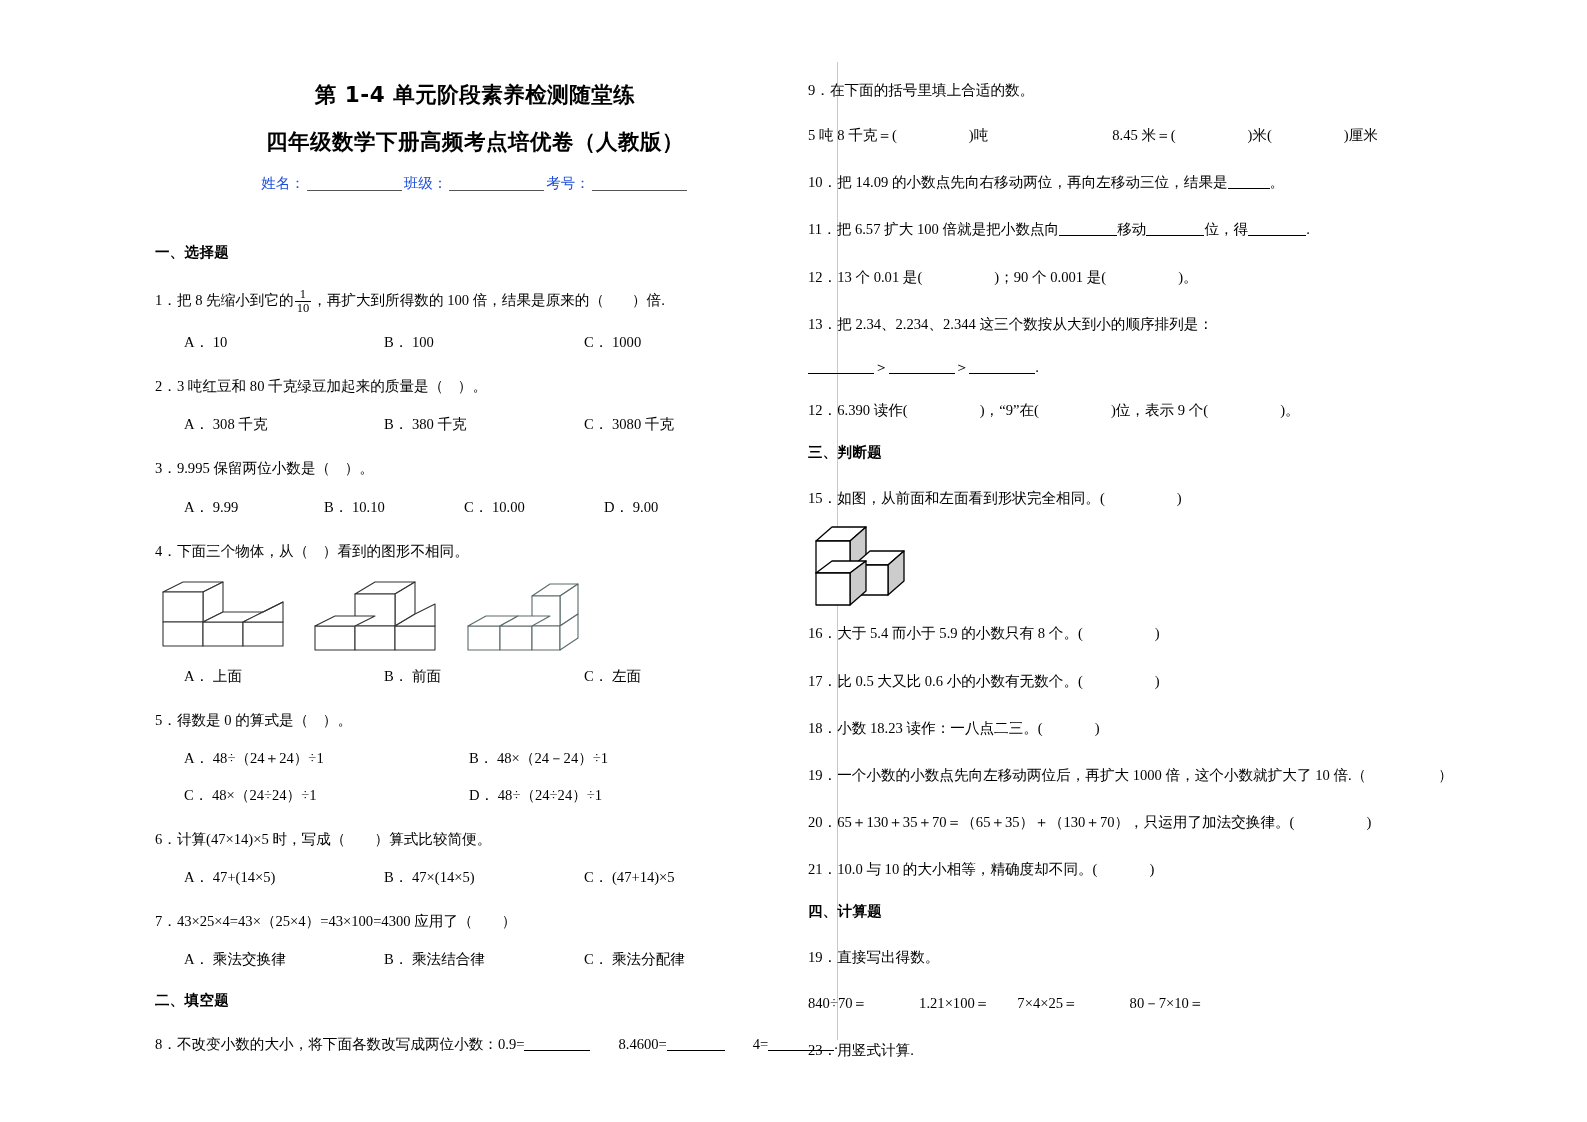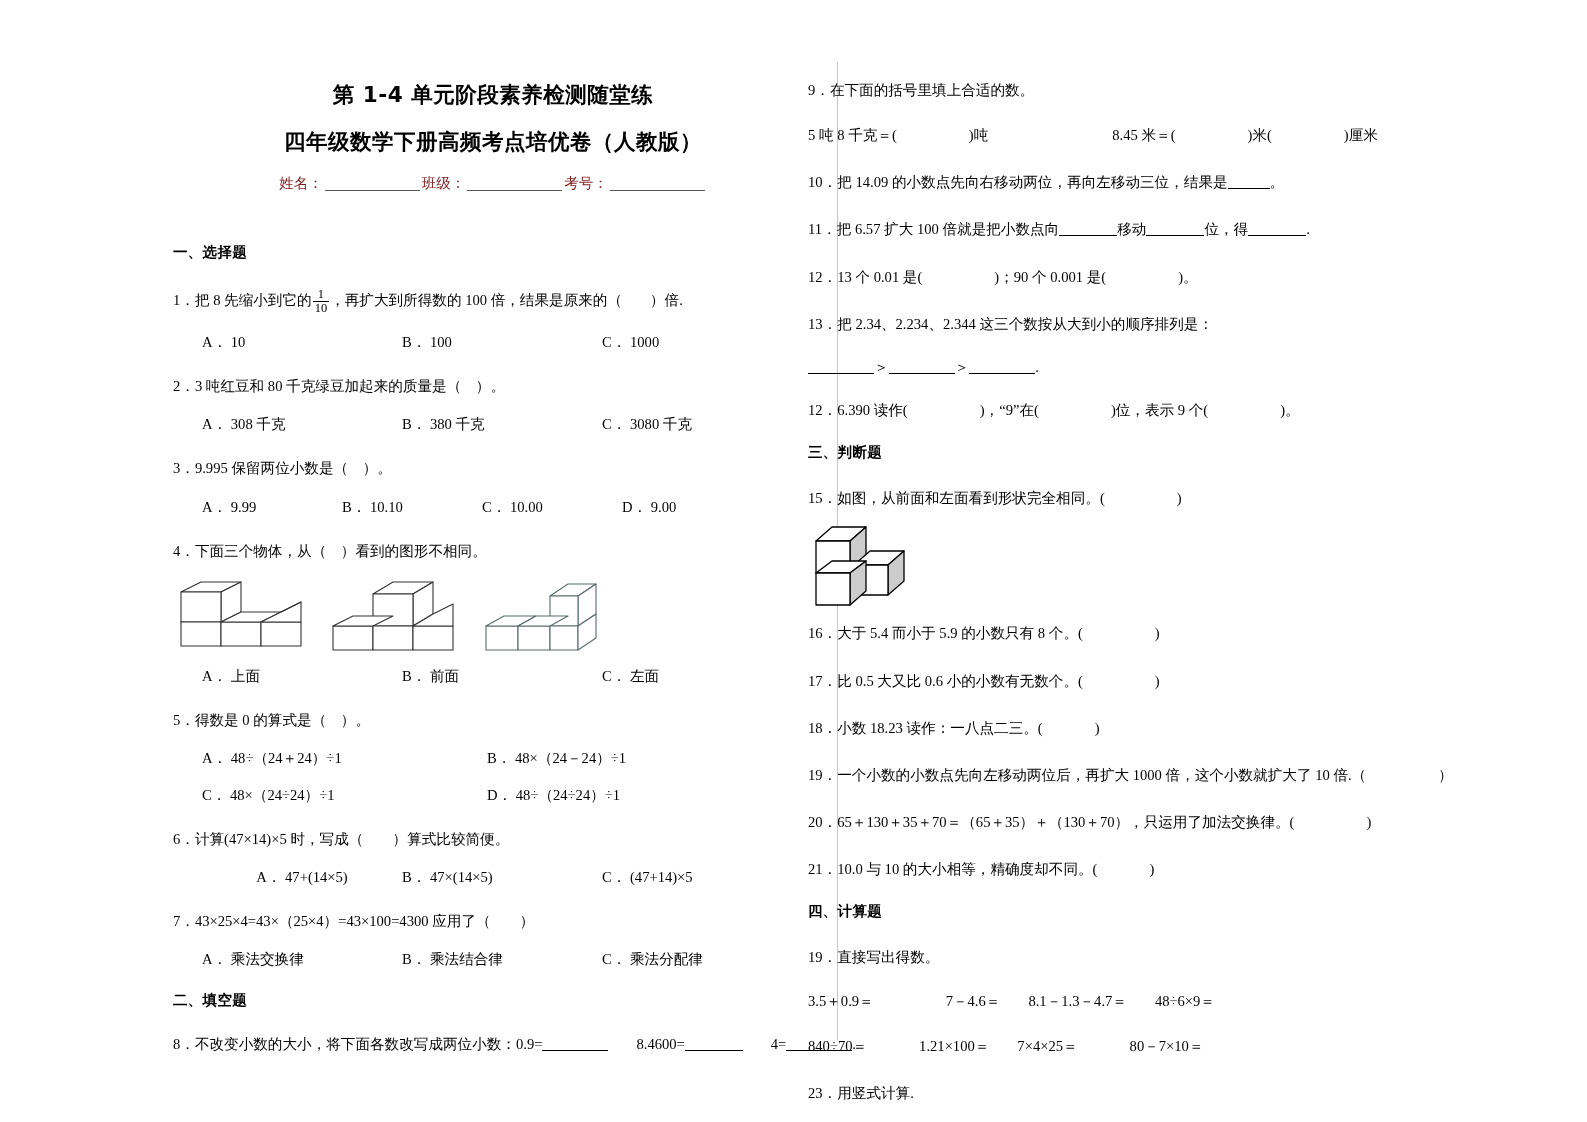--- a/index.html
+++ b/index.html
@@ -22,21 +22,21 @@
     left: 837px;
     top: 62px;
     width: 1px;
     height: 978px;
     background: #c8c8c8;
   }
   .col {
     position: absolute;
     top: 0;
   }
-  .col-left  { left: 173px;  width: 640px; }
+  .col-left  { left: 155px;  width: 640px; }
   .col-right { left: 808px;  width: 650px; }
 
   
   .title1 {
     font-family: "DejaVu Sans", "Liberation Sans", sans-serif;
     font-weight: bold;
     font-size: 21.5px;
     text-align: center;
     letter-spacing: .5px;
     margin-top: 80px;
@@ -46,21 +46,21 @@
     font-weight: bold;
     font-size: 21.5px;
     text-align: center;
     letter-spacing: .5px;
     margin-top: 18px;
   }
   .idline {
     text-align: center;
     font-size: 14.5px;
     margin-top: 18px;
-    color: #7f1d1d;
+    color: #1d4ed8;
     white-space: nowrap;
   }
   .idline .u {
     display: inline-block;
     border-bottom: 1px solid #555;
     width: 95px;
     vertical-align: -3px;
     margin: 0 2px;
   }
 
@@ -75,21 +75,21 @@
     font-size: 14.6px;
     line-height: 1.45;
     white-space: nowrap;
   }
   .opts {
     display: flex;
     font-size: 14.6px;
     margin-left: 29px;
   }
   .opts.c3 > div { width: 200px; }
-  .opts.c3w > div:nth-child(1) { width: 145px; text-align: center; }
+  .opts.c3w > div:nth-child(1) { width: 145px; }
   .opts.c3w > div:nth-child(2) { width: 175px; }
   .opts.c4 > div { width: 140px; }
   .opts.c2 > div { width: 285px; }
   .blank {
     display: inline-block;
     border-bottom: 1px solid #000;
     vertical-align: -2px;
   }
   .b-sm  { width: 42px; }
   .b-md  { width: 58px; }
@@ -343,23 +343,20 @@
     </div>
     <div class="q" style="margin-top:26px">
       <span>21．</span><span>10.0 与 10 的大小相等，精确度却不同。(</span><span class="gap-m"></span><span>)</span>
     </div>
 
     <div class="sec-head" style="margin-top:22px">四、计算题</div>
 
     <div class="q" style="margin-top:26px">
       <span>19．</span><span>直接写出得数。</span>
     </div>
-    <div class="q" style="margin-top:22px">
-      <span>3.5＋0.9＝</span><span class="gap-l"></span><span>7－4.6＝</span><span class="gap-s"></span><span>8.1－1.3－4.7＝</span><span class="gap-s"></span><span>48÷6×9＝</span>
-    </div>
     <div class="q" style="margin-top:24px">
       <span>840÷70＝</span><span class="gap-m"></span><span>1.21×100＝</span><span class="gap-s"></span><span>7×4×25＝</span><span class="gap-m"></span><span>80－7×10＝</span>
     </div>
 
     <div class="q" style="margin-top:26px">
       <span>23．</span><span>用竖式计算.</span>
     </div>
 
   </div>
 </div>

